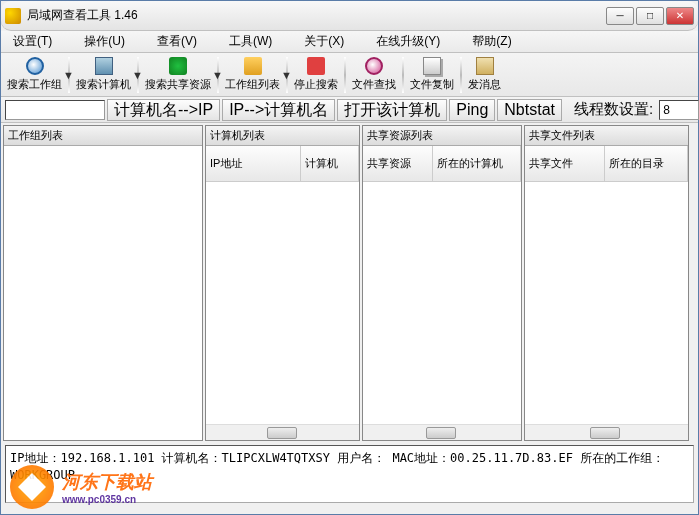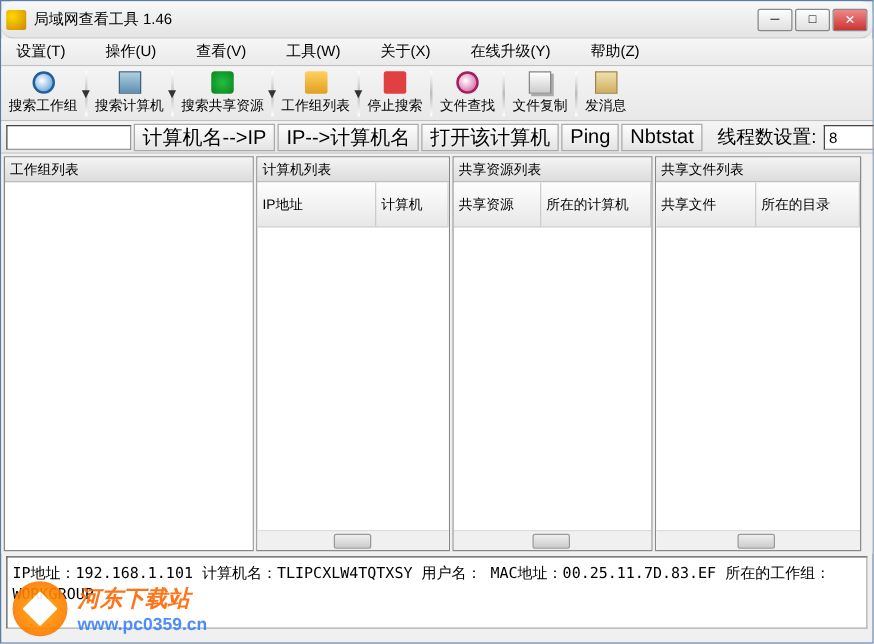--- a/index.html
+++ b/index.html
@@ -35,21 +35,21 @@
 .panel1 { width: 200px; }
 .panel2 { width: 155px; }
 .panel3 { width: 160px; }
 .panel4 { width: 165px; }
 .bottom-text { height: 58px; background: #fff; border: 1px inset #aaa; margin: 2px 4px; padding: 4px; font-family: SimSun, monospace; font-size: 12px; line-height: 1.4; overflow: auto; }
 .watermark { position: absolute; bottom: 6px; left: 10px; display: flex; align-items: center; gap: 8px; opacity: 0.9; z-index: 100; }
 .wm-logo { width: 44px; height: 44px; background: radial-gradient(#ffaa00, #ff6600); border-radius: 50%; position: relative; }
 .wm-logo::after { content: ""; position: absolute; inset: 8px; background: #fff; border-radius: 50%; clip-path: polygon(50% 0, 100% 50%, 50% 100%, 0 50%); }
 .wm-text { display: flex; flex-direction: column; }
 .wm-text .t1 { font-size: 18px; font-weight: bold; color: #ff6600; font-style: italic; }
-.wm-text .t2 { font-size: 14px; color: #3b82f6; font-weight: bold; }
+.wm-text .t2 { font-size: 10px; color: #4c1d95; font-weight: bold; }
 .ico-search { background: radial-gradient(circle at 40% 40%, #fff, #4a90d0); border-radius: 50%; border: 2px solid #2060a0; }
 .ico-pc { background: linear-gradient(#b0d0e0, #6090b0); border: 1px solid #406080; }
 .ico-share { background: radial-gradient(circle, #20c040, #108020); border-radius: 3px; }
 .ico-folder { background: linear-gradient(#ffd060, #e0a020); border-radius: 2px; }
 .ico-stop { background: #e04040; border-radius: 2px; }
 .ico-find { background: radial-gradient(circle at 40% 40%, #fff, #d04a90); border-radius: 50%; border: 2px solid #a02060; }
 .ico-copy { background: linear-gradient(#fff, #ccc); border: 1px solid #888; box-shadow: 2px 2px 0 #aaa; }
 .ico-msg { background: linear-gradient(#f0e0b0, #d0b060); border: 1px solid #a08040; }
 </style>
 </head>

